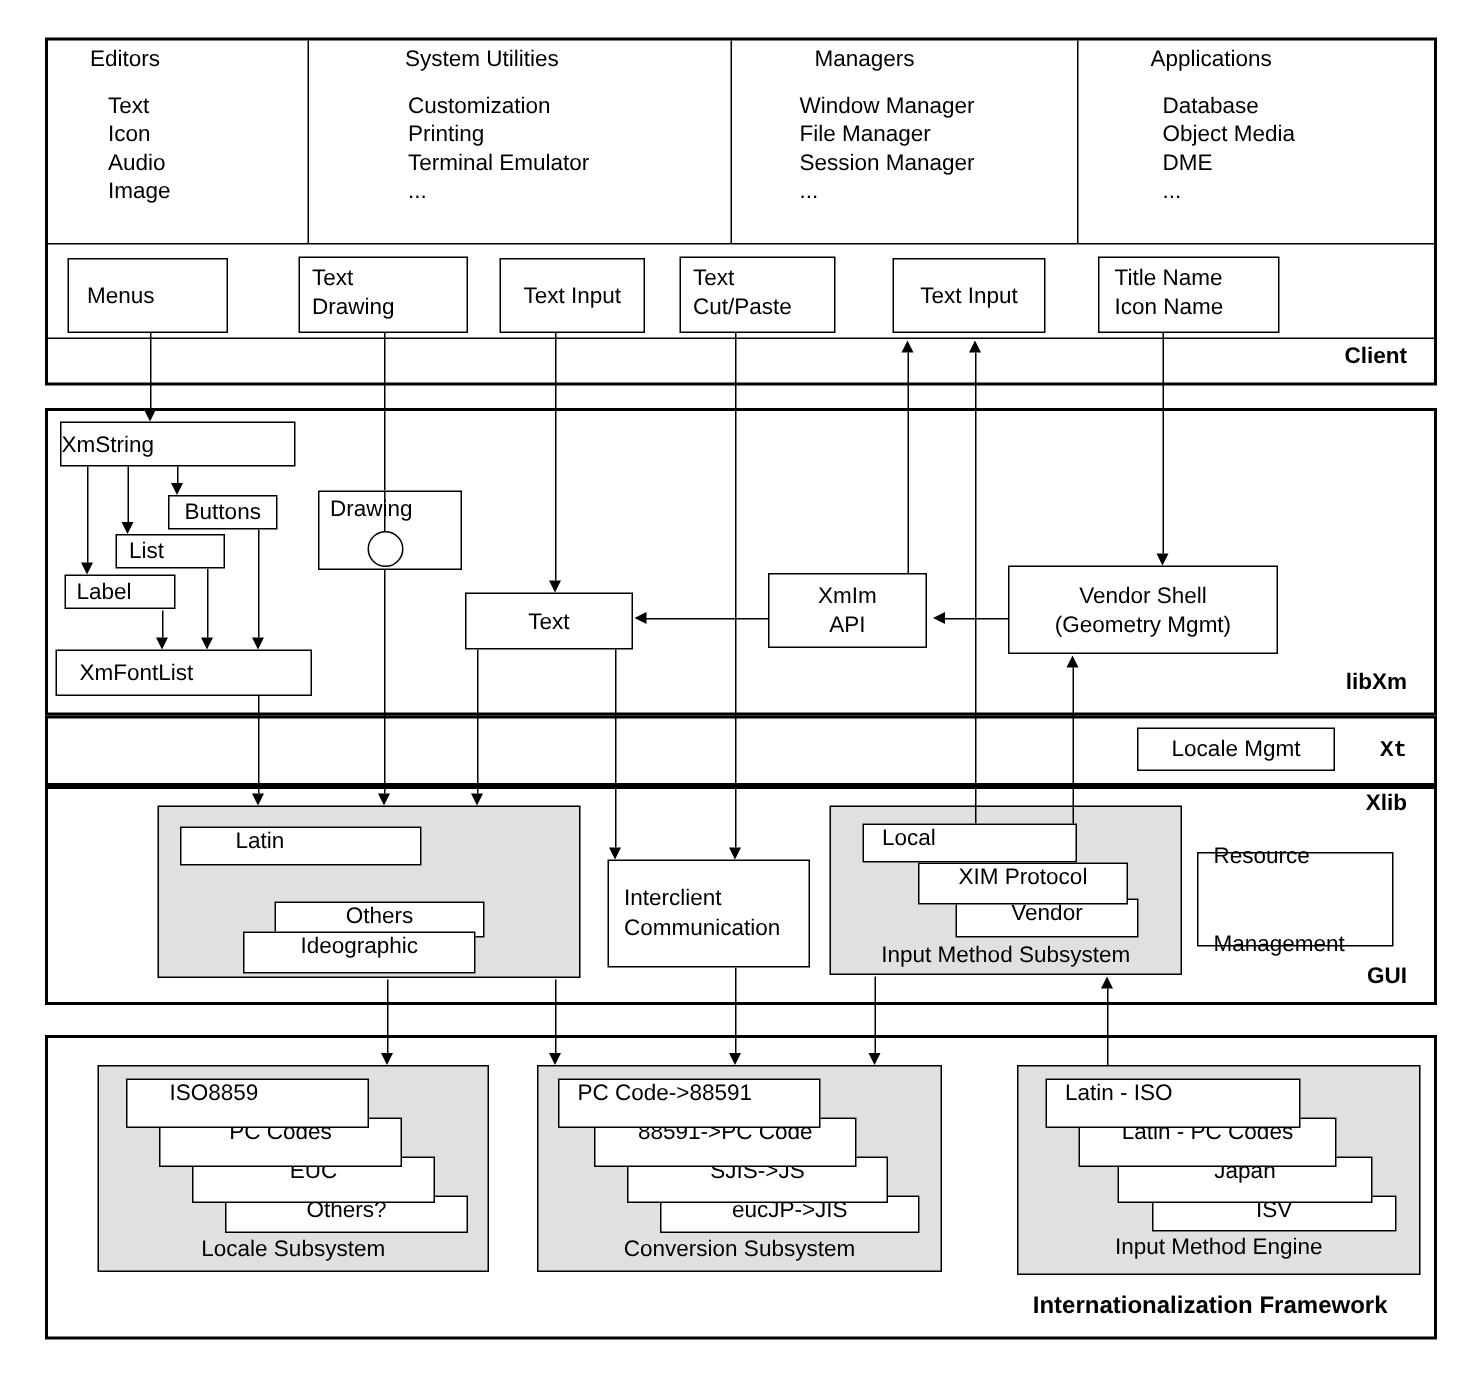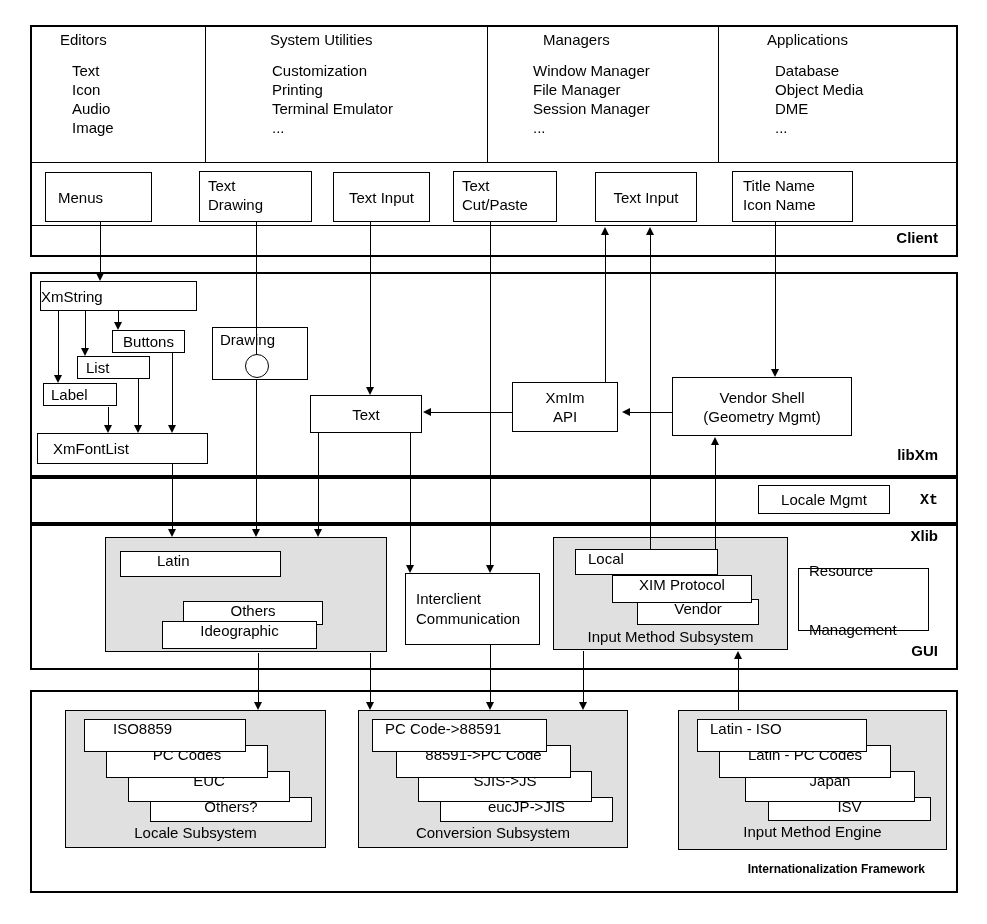--- a/index.html
+++ b/index.html
@@ -277,15 +277,15 @@
   <div class="bx c-left" style="left:798px;top:568px;width:131px;height:63px;padding-left:10px;gap:40px;">
     <span>Resource</span>
     <span>Management</span>
   </div>
 
   <div class="bandlabel" style="left:838px;top:229px;">Client</div>
   <div class="bandlabel" style="left:838px;top:446px;">libXm</div>
   <div class="bandlabel" style="left:838px;top:492px;font-family:Liberation Mono, monospace;">Xt</div>
   <div class="bandlabel" style="left:838px;top:527px;">Xlib</div>
   <div class="bandlabel" style="left:838px;top:642px;">GUI</div>
-  <div class="bandlabel" style="left:600px;top:862px;width:325px;font-size:12px;">Internationalization Framework</div>
+  <div class="bandlabel" style="left:600px;top:862px;width:325px;font-size:16px;">Internationalization Framework</div>
 
 </div>
 
 </body></html>

